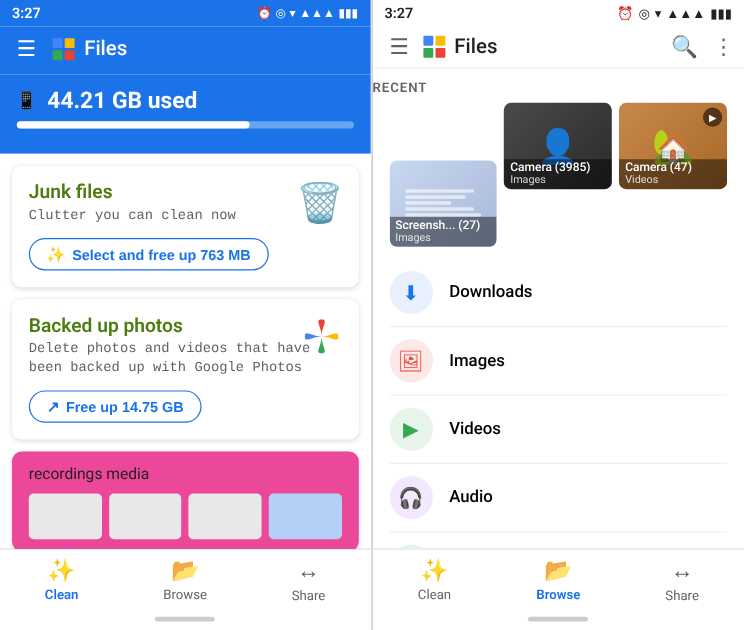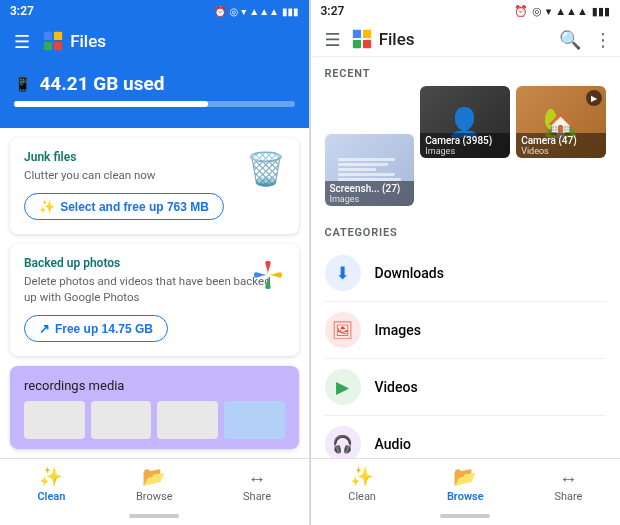--- a/index.html
+++ b/index.html
@@ -126,31 +126,32 @@
 
     .card {
       background: #fff;
       border-radius: 8px;
       padding: 12px 14px 14px;
       box-shadow: 0 1px 4px rgba(0,0,0,0.15);
       position: relative;
     }
 
     .card-title {
-      font-size: 12px;
+      font-size: 16px;
       font-weight: 600;
-      color: #0f766e;
+      color: #4d7c0f;
       margin-bottom: 3px;
     }
 
     .card-desc {
       font-size: 11.5px;
       color: #5f6368;
       margin-bottom: 10px;
       line-height: 1.4;
+      font-family: Liberation Mono, monospace;
     }
 
     .card-icon-area {
       position: absolute;
       right: 12px;
       top: 12px;
     }
 
     .junk-icon {
       font-size: 32px;
@@ -172,21 +173,21 @@
       font-weight: 600;
       cursor: pointer;
       background: #fff;
     }
 
     .card-btn-icon {
       font-size: 13px;
     }
 
     .recordings-card {
-      background: #c4b5fd;
+      background: #ec4899;
       border-radius: 8px;
       padding: 12px 14px 10px;
       box-shadow: 0 1px 4px rgba(0,0,0,0.15);
     }
 
     .recordings-title {
       font-size: 13px;
       color: #202124;
       margin-bottom: 8px;
     }
@@ -314,21 +315,21 @@
       flex: 1;
       overflow-y: auto;
       padding: 0;
     }
 
     .section-label {
       font-size: 11px;
       color: #5f6368;
       font-weight: 600;
       letter-spacing: 0.8px;
-      padding: 10px 14px 6px;
+      padding: 10px 0 6px;
     }
 
     .recent-grid {
       display: flex;
       gap: 6px;
       padding: 0 14px 10px;
     }
 
     .recent-thumb {
       flex: 1;
@@ -660,21 +661,20 @@
         </div>
         <div class="play-btn">▶</div>
         <div class="recent-info">
           <div class="recent-name">Camera (47)</div>
           <div class="recent-subname">Videos</div>
         </div>
       </div>
 
     </div>
 
-    <div class="section-label">CATEGORIES</div>
 
     <div class="categories-list">
 
       <div class="category-item">
         <div class="cat-icon-circle cat-icon-blue">
           <span style="color:#1a73e8;">⬇</span>
         </div>
         <span class="cat-label">Downloads</span>
       </div>
 

